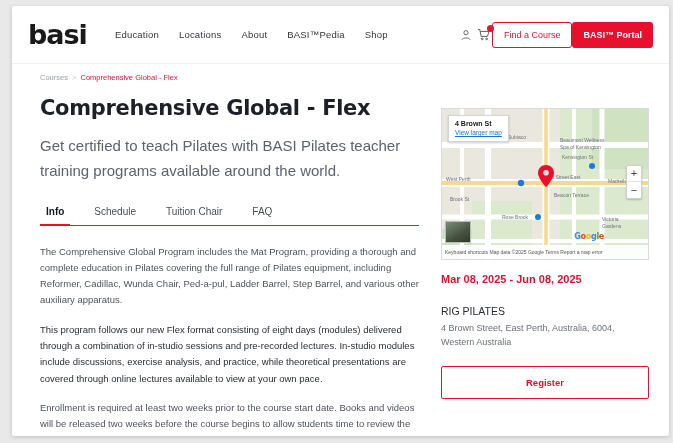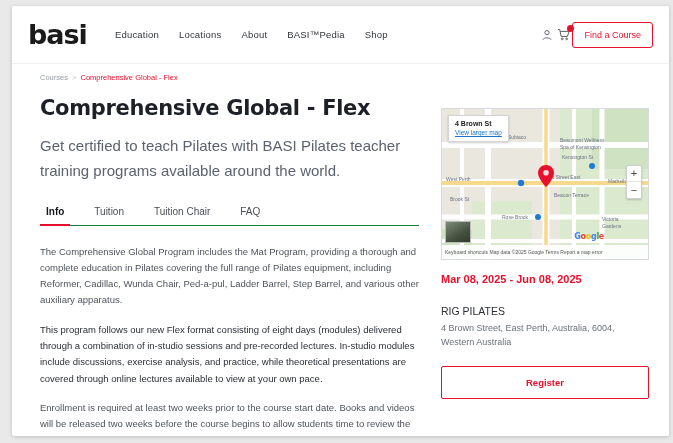--- a/index.html
+++ b/index.html
@@ -299,38 +299,39 @@
       </span>
       <span class="icon-btn">
         <svg width="15" height="15" viewBox="0 0 24 24" fill="none" stroke="#5a5f66" stroke-width="1.6">
           <path d="M3 4h3l2.2 11h10L21 7H7"></path>
             <circle cx="10" cy="19" r="1.4"></circle>
             <circle cx="17" cy="19" r="1.4"></circle>
         </svg>
         <span class="cart-dot"></span>
       </span>
       <button class="btn-outline">Find a Course</button>
+      <button class="btn-solid">BASI™ Portal</button>
     </div>
   </div>
 
   <div class="breadcrumb">
     <span class="crumb-link">Courses</span>
     <span class="crumb-sep">&gt;</span>
     <span class="crumb-active">Comprehensive Global - Flex</span>
   </div>
 
   <div class="body">
 
     <div class="left">
       <h1 class="title">Comprehensive Global - Flex</h1>
       <p class="lede">Get certified to teach Pilates with BASI Pilates teacher training programs available around the world.</p>
 
       <div class="tabs">
         <div class="tab active">Info</div>
-        <div class="tab">Tuition</div>
+        <div class="tab">Schedule</div>
         <div class="tab">Tuition Chair</div>
         <div class="tab">FAQ</div>
       </div>
 
       <div class="content">
         <p>The Comprehensive Global Program includes the Mat Program, providing a thorough and complete education in Pilates covering the full range of Pilates equipment, including Reformer, Cadillac, Wunda Chair, Ped-a-pul, Ladder Barrel, Step Barrel, and various other auxiliary apparatus.</p>
         <p class="bold">This program follows our new Flex format consisting of eight days (modules) delivered through a combination of in-studio sessions and pre-recorded lectures. In-studio modules include discussions, exercise analysis, and practice, while theoretical presentations are covered through online lectures available to view at your own pace.</p>
         <p>Enrollment is required at least two weeks prior to the course start date. Books and videos will be released two weeks before the course begins to allow students time to review the required materials before attending in-studio sessions.</p>
       </div>
     </div>

